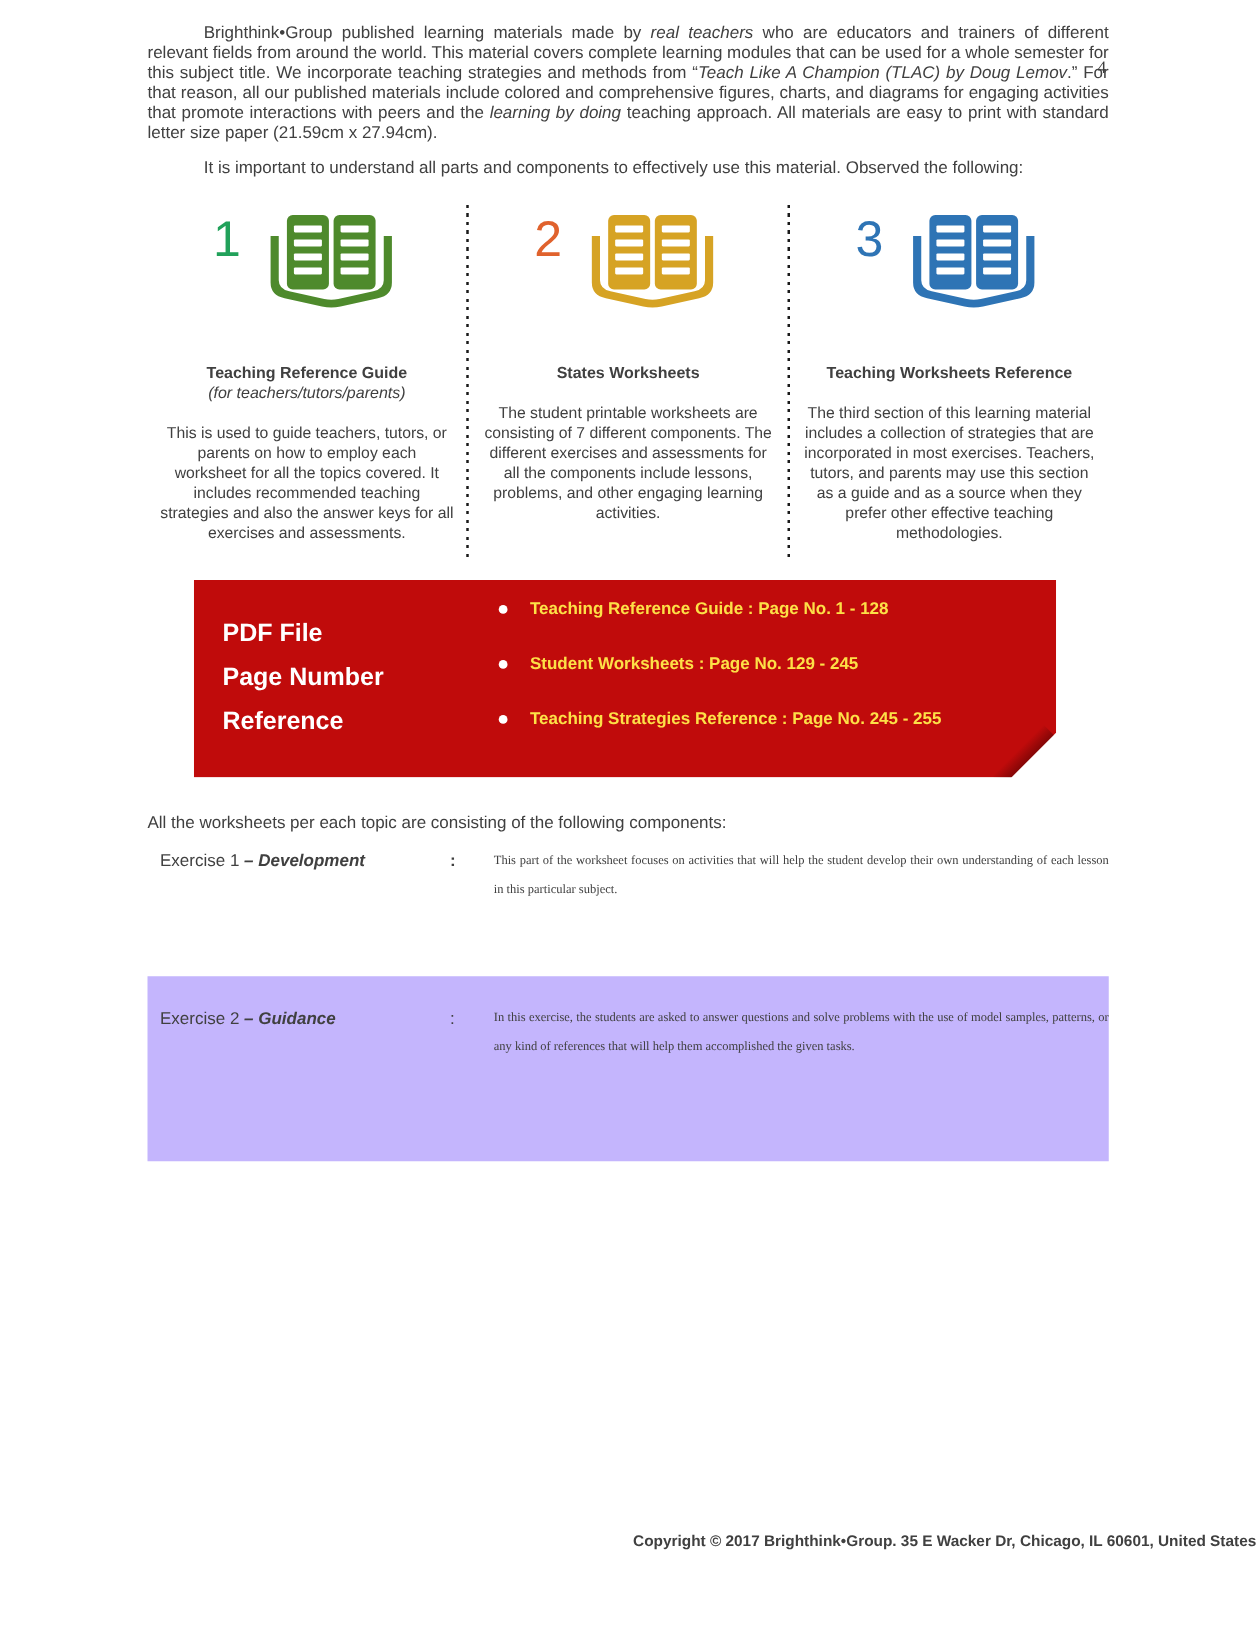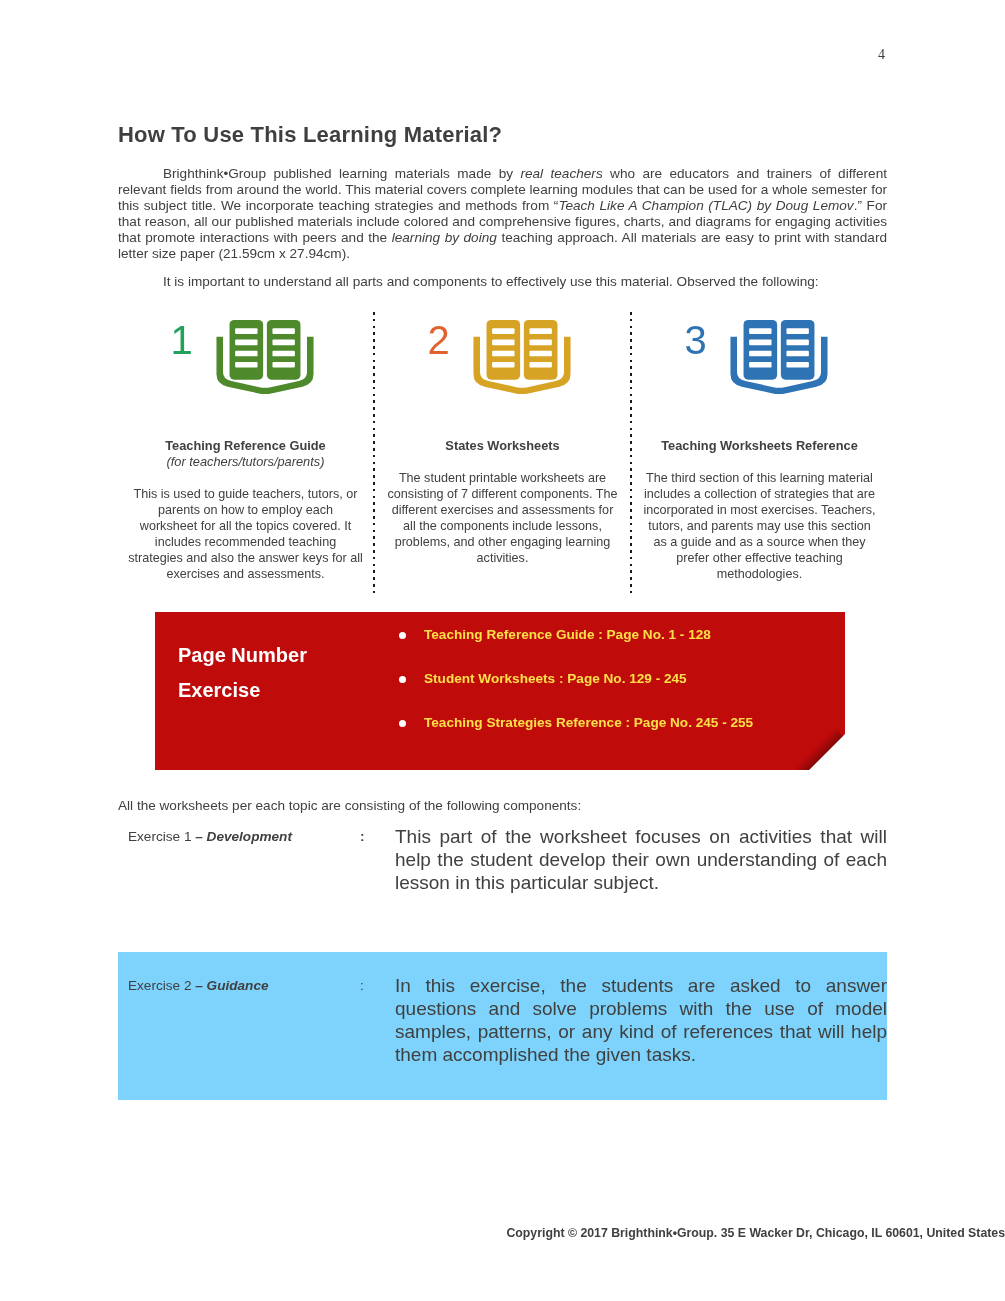--- a/index.html
+++ b/index.html
@@ -84,21 +84,21 @@
   
   .ex-row {
     display: grid;
     grid-template-columns: 242px 35px 1fr;
     align-items: start;
   }
   .ex-row .ex-label { font-size: 13.6px; line-height: 23px; padding-left: 10px; }
   .ex-row .ex-label em { font-weight: 700; font-style: italic; }
   .ex-row .ex-colon { font-size: 13.6px; line-height: 23px; }
   .ex-row.bold-colon .ex-colon { font-weight: 700; }
-  .ex-row .ex-desc { font-size: 19px; line-height: 23px; text-align: justify; }
+  .ex-row .ex-desc { font-size: 10px; line-height: 23px; text-align: justify; font-family: Liberation Serif, serif; }
   .ex-row.row1 { margin-top: 12px; }
   .ex-row.gray {
     margin-top: 58px;
     margin-left: 0;
     background: #f2f2f2;
     min-height: 148px;
     padding-top: 22px;
   }
 
   .footer {
@@ -107,21 +107,20 @@
     font-size: 12.3px; font-weight: 600; color: #404040;
   }
 </style>
 </head>
 <body>
 
 <div class="page">
   <div class="page-number">4</div>
 
   <div class="content">
-    <h1 class="title">How To Use This Learning Material?</h1>
 
     <p class="body indent first"><span>Brighthink•Group published learning materials made by </span><em>real teachers</em><span> who are educators and trainers of different relevant fields from around the world. This material covers complete learning modules that can be used for a whole semester for this subject title. We incorporate teaching strategies and methods from “</span><em>Teach Like A Champion (TLAC) by Doug Lemov</em><span>.” For that reason, all our published materials include colored and comprehensive figures, charts, and diagrams for engaging activities that promote interactions with peers and the </span><em>learning by doing</em><span> teaching approach. All materials are easy to print with standard letter size paper (21.59cm x 27.94cm).</span></p>
 
     <p class="body indent">It is important to understand all parts and components to effectively use this material. Observed the following:</p>
 
     <div class="sections">
 
       <section class="col">
         <div class="sec-head">
           <span class="num" style="color: rgb(33, 161, 90);">1</span>
@@ -199,40 +198,41 @@
           </span>
         </div>
         <h3 class="sec-title">Teaching Worksheets Reference</h3>
         <p class="sec-body">The third section of this learning material includes a collection of strategies that are incorporated in most exercises. Teachers, tutors, and parents may use this section as a guide and as a source when they prefer other effective teaching methodologies.</p>
       </section>
 
     </div>
 
     <div class="banner" style="background-color: rgb(192, 11, 11);">
       <div class="banner-title">
+        <div>PDF File</div>
         <div>Page Number</div>
-        <div>Exercise</div>
+        <div>Reference</div>
       </div>
       <ul class="banner-bullets">
         <li><span class="dot"></span><span>Teaching Reference Guide : Page No. 1 - 128</span></li>
         <li><span class="dot"></span><span>Student Worksheets : Page No. 129 - 245</span></li>
         <li><span class="dot"></span><span>Teaching Strategies Reference : Page No. 245 - 255</span></li>
       </ul>
       <div class="fold"></div>
     </div>
 
     <p class="components-line">All the worksheets per each topic are consisting of the following components:</p>
 
     <div class="ex-row row1 bold-colon">
       <div class="ex-label"><span>Exercise 1 </span><em>– Development</em></div>
       <div class="ex-colon">:</div>
       <div class="ex-desc">This part of the worksheet focuses on activities that will help the student develop their own understanding of each lesson in this particular subject.</div>
     </div>
 
-    <div class="ex-row gray" style="background-color: #7dd3fc;">
+    <div class="ex-row gray" style="background-color: #c4b5fd;">
       <div class="ex-label"><span>Exercise 2 </span><em>– Guidance</em></div>
       <div class="ex-colon">:</div>
       <div class="ex-desc">In this exercise, the students are asked to answer questions and solve problems with the use of model samples, patterns, or any kind of references that will help them accomplished the given tasks.</div>
     </div>
   </div>
 
   <div class="footer">Copyright © 2017 Brighthink•Group. 35 E Wacker Dr, Chicago, IL 60601, United States</div>
 </div>
 
 </body></html>

